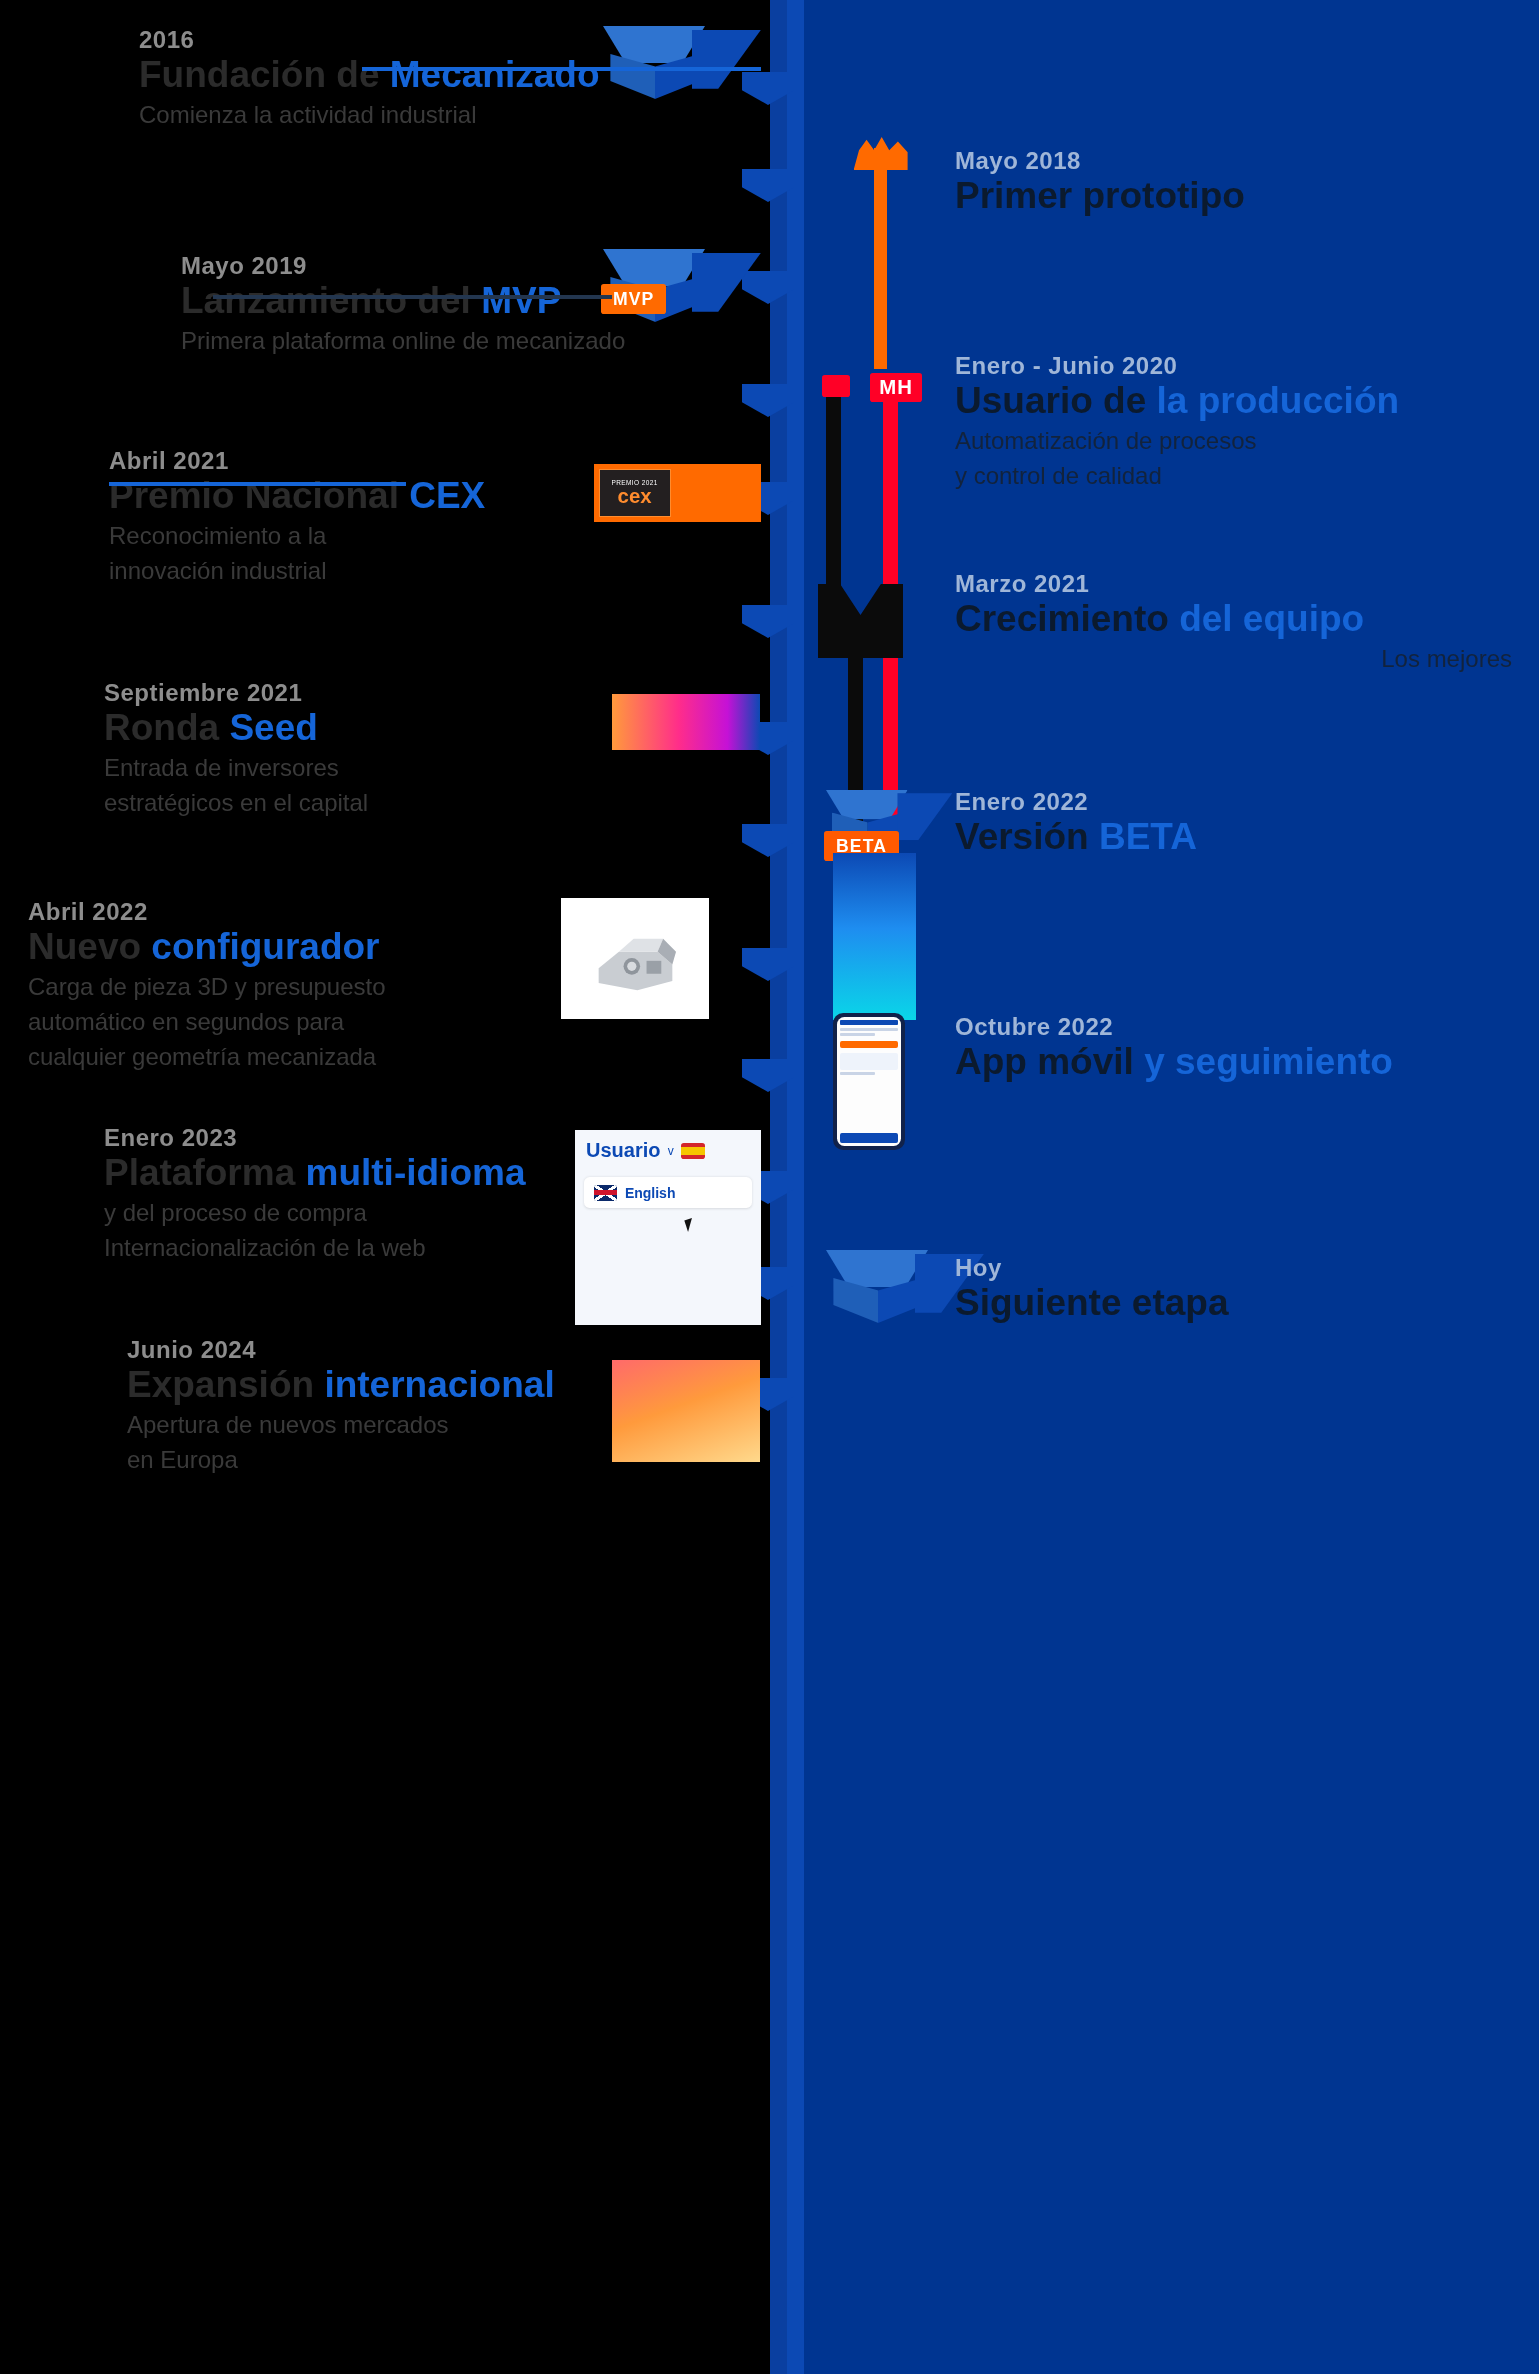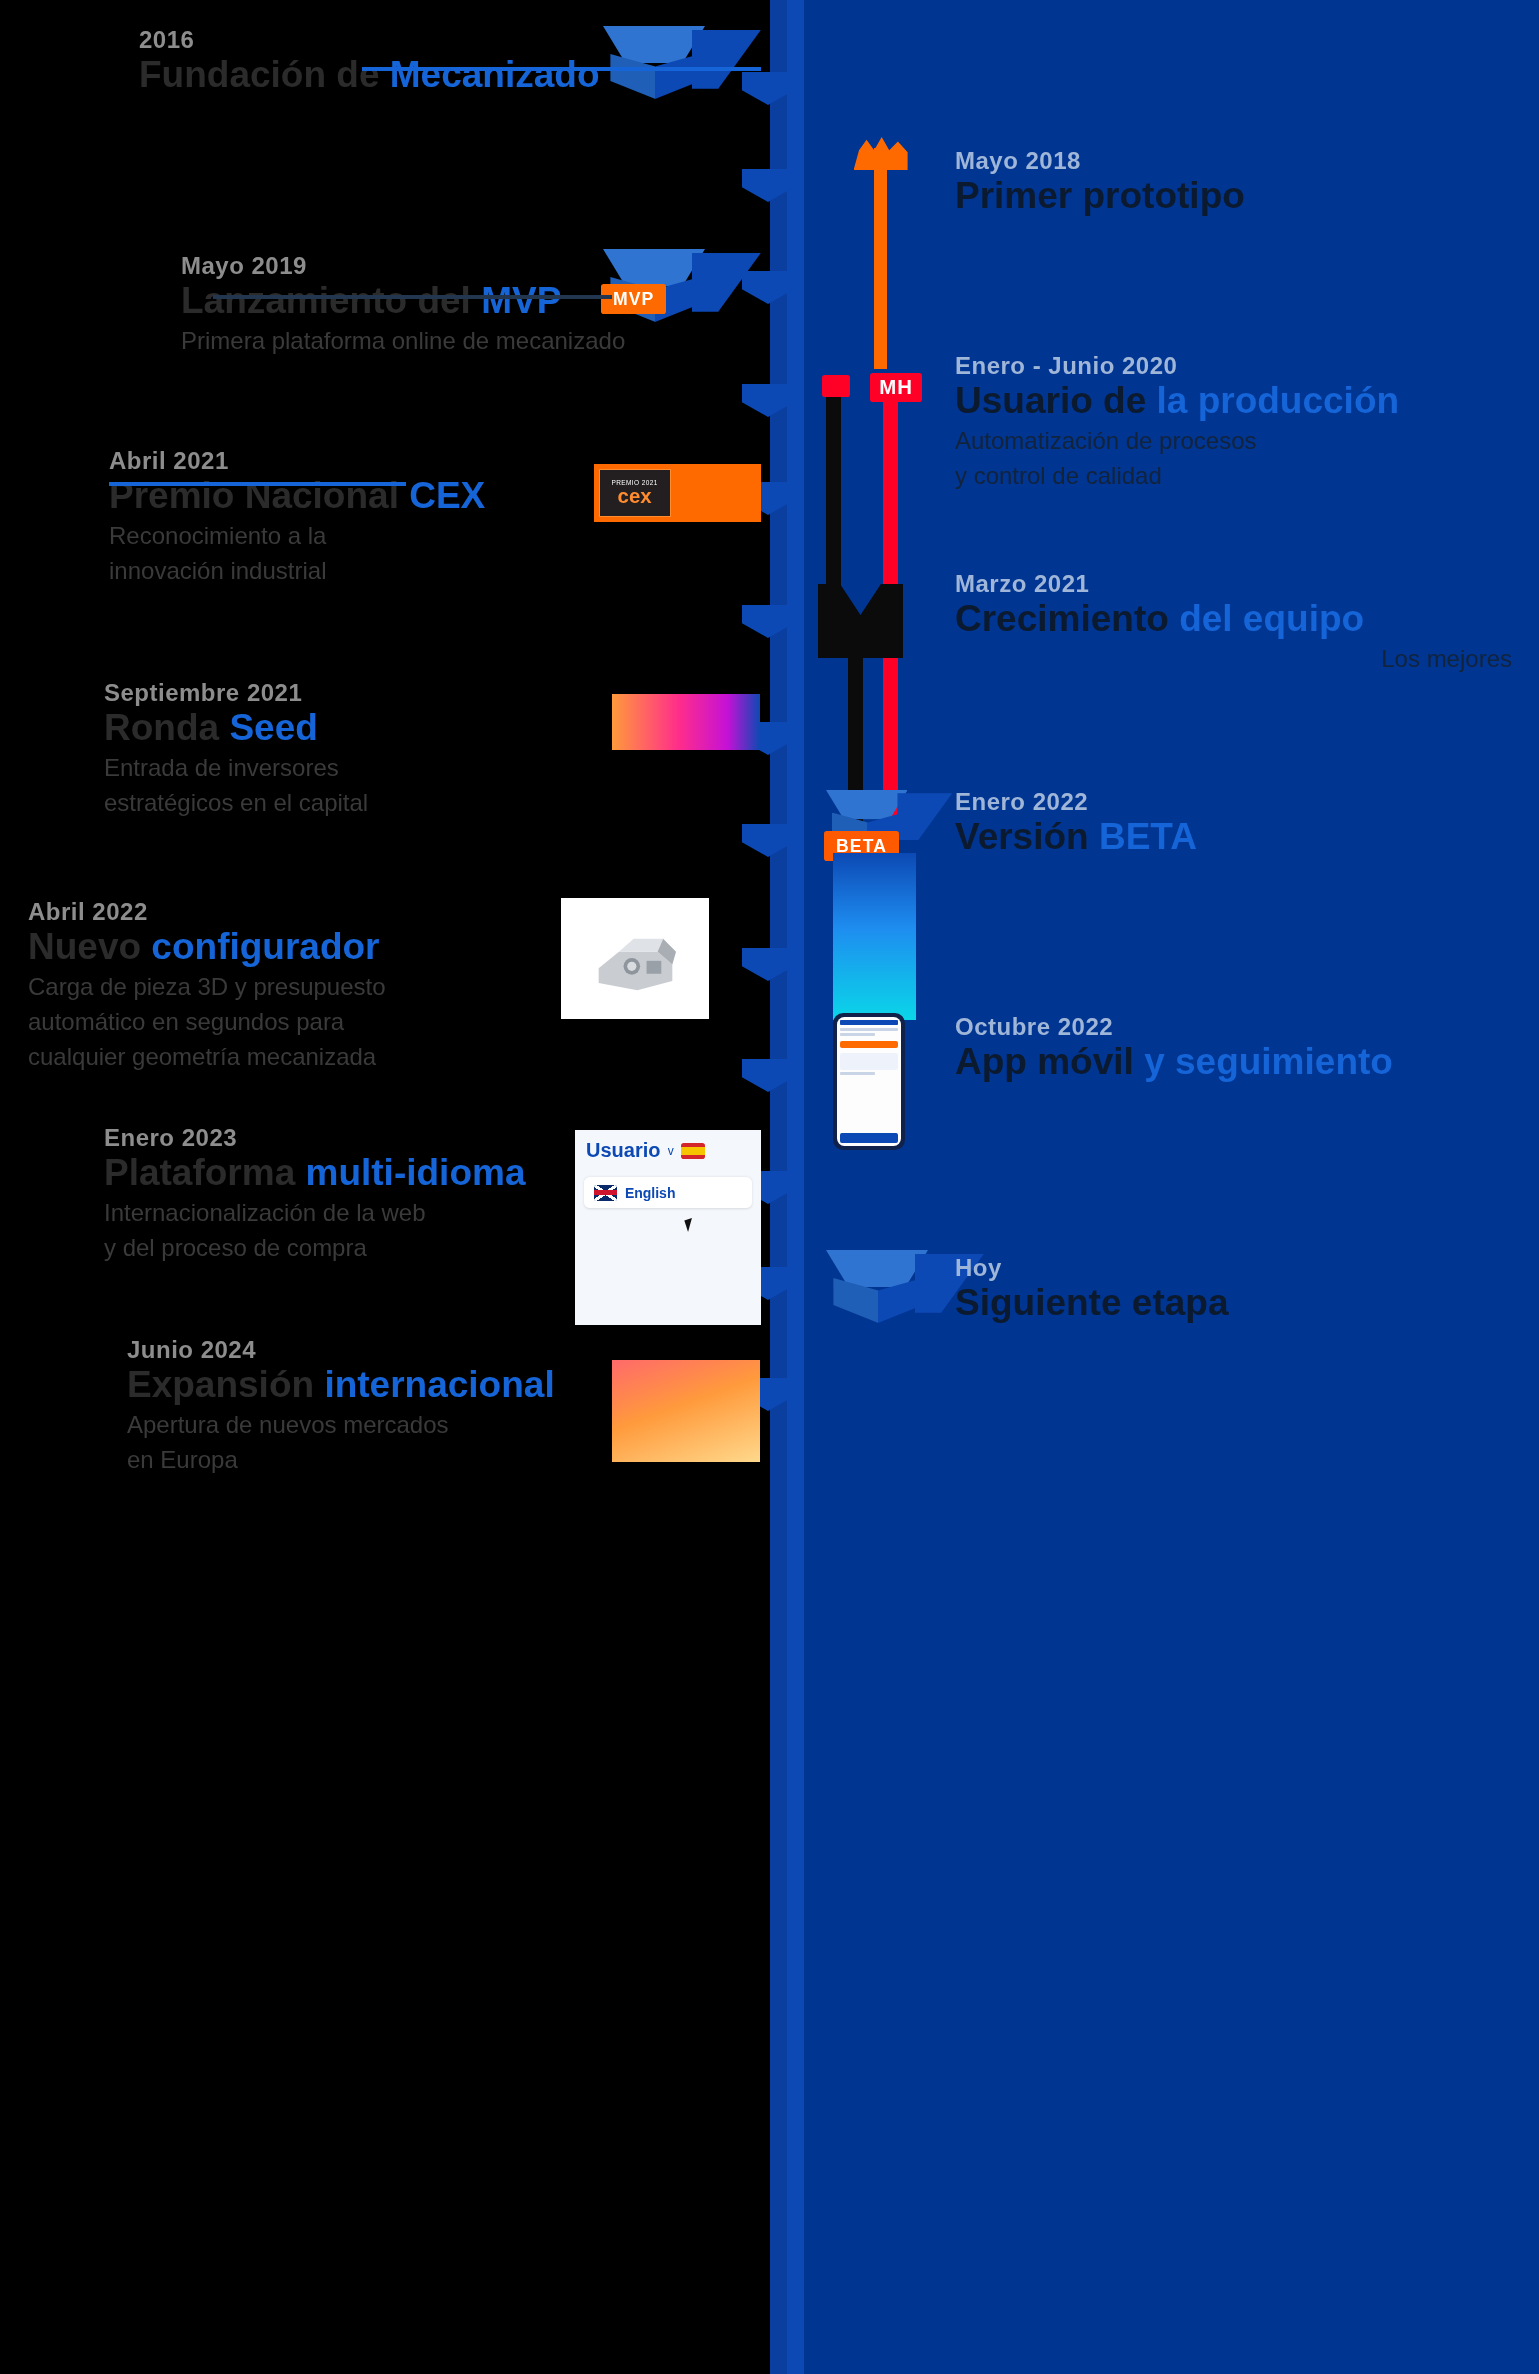--- a/index.html
+++ b/index.html
@@ -190,20 +190,21 @@
 <div class="notch" style="top:1171px"></div>
 <div class="notch" style="top:1267px"></div>
 <div class="notch" style="top:1378px"></div>
 
 <div class="ms" style="left:139px; top:26px; width:631px;">
   <div class="year">2016</div>
   <div class="title">
     <span>Fundación de</span>
     <span class="hl">Mecanizado</span>
   </div>
+  <div class="sub">Comienza la actividad industrial</div>
 </div>
 <div class="cube" style="left:603px; top:26px;">
   <div class="top"></div>
     <div class="left"></div>
     <div class="right"></div>
     <div class="tail"></div>
 </div>
 <div class="leader" style="left:362px; top:67px; width:399px;"></div>
 
 <div class="orange-arrow"></div>
@@ -338,22 +339,22 @@
     <span class="hl">y seguimiento</span>
   </div>
 </div>
 
 <div class="ms" style="left:104px; top:1124px; width:686px;">
   <div class="year">Enero 2023</div>
   <div class="title">
     <span>Plataforma</span>
     <span class="hl">multi-idioma</span>
   </div>
+  <div class="sub">y del proceso de compra</div>
   <div class="sub">Internacionalización de la web</div>
-  <div class="sub">y del proceso de compra</div>
 </div>
 
 <div class="lang-widget" style="left:575px; top:1130px;">
   <div class="row">
     <span class="user">Usuario</span>
     <span class="caret">v</span>
     <span class="flag-es"></span>
   </div>
   <div class="opt">
     <span class="flag-uk"></span>

